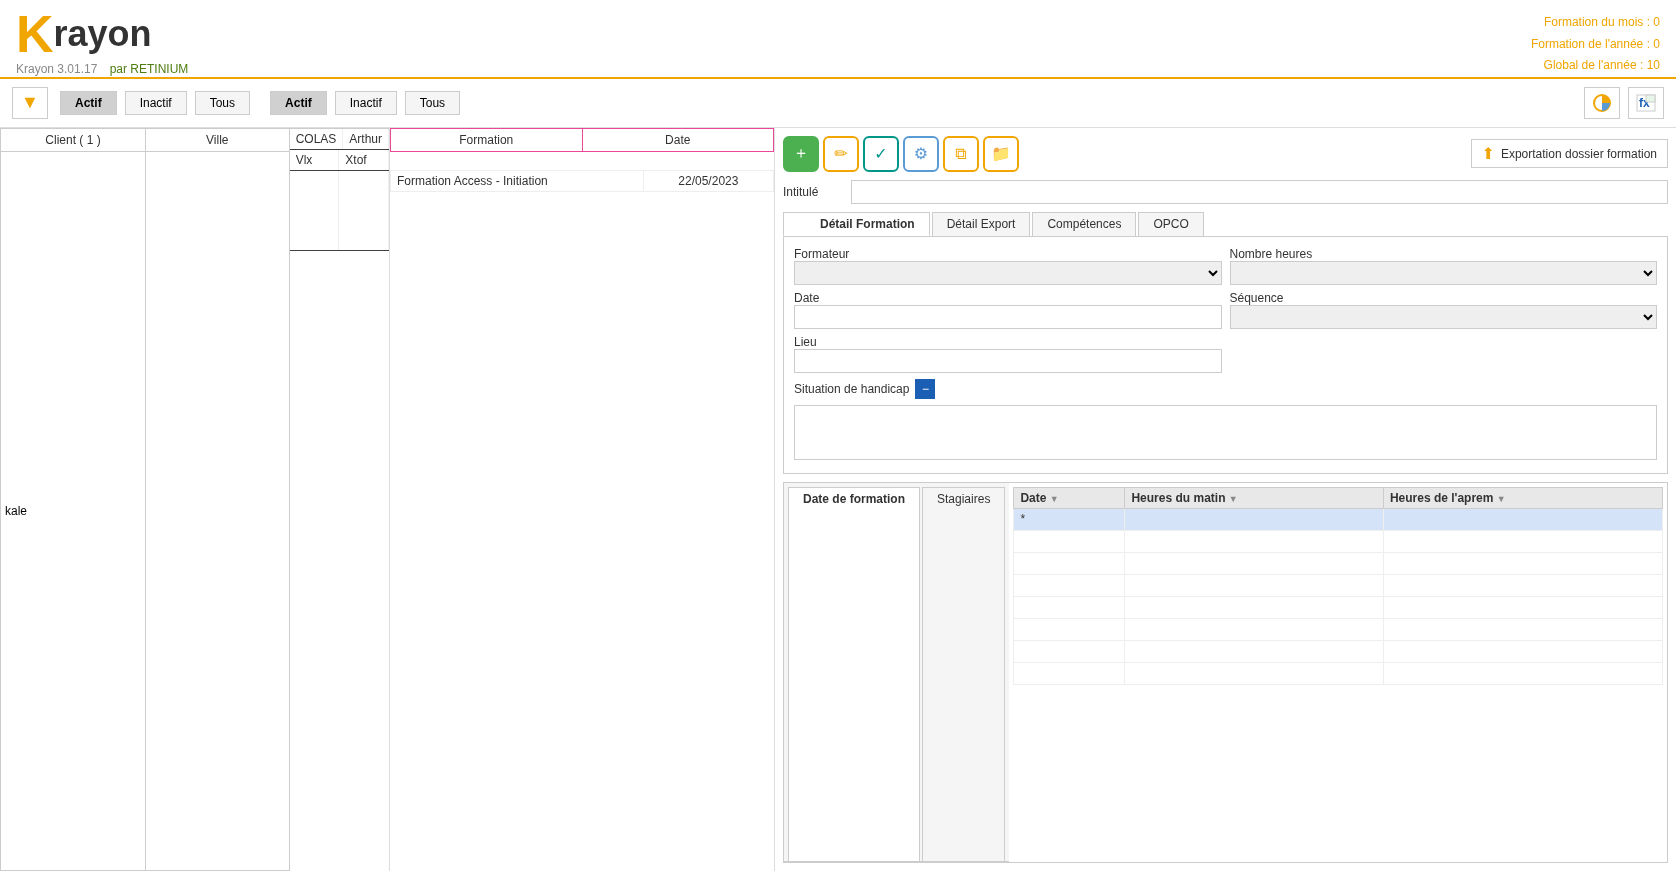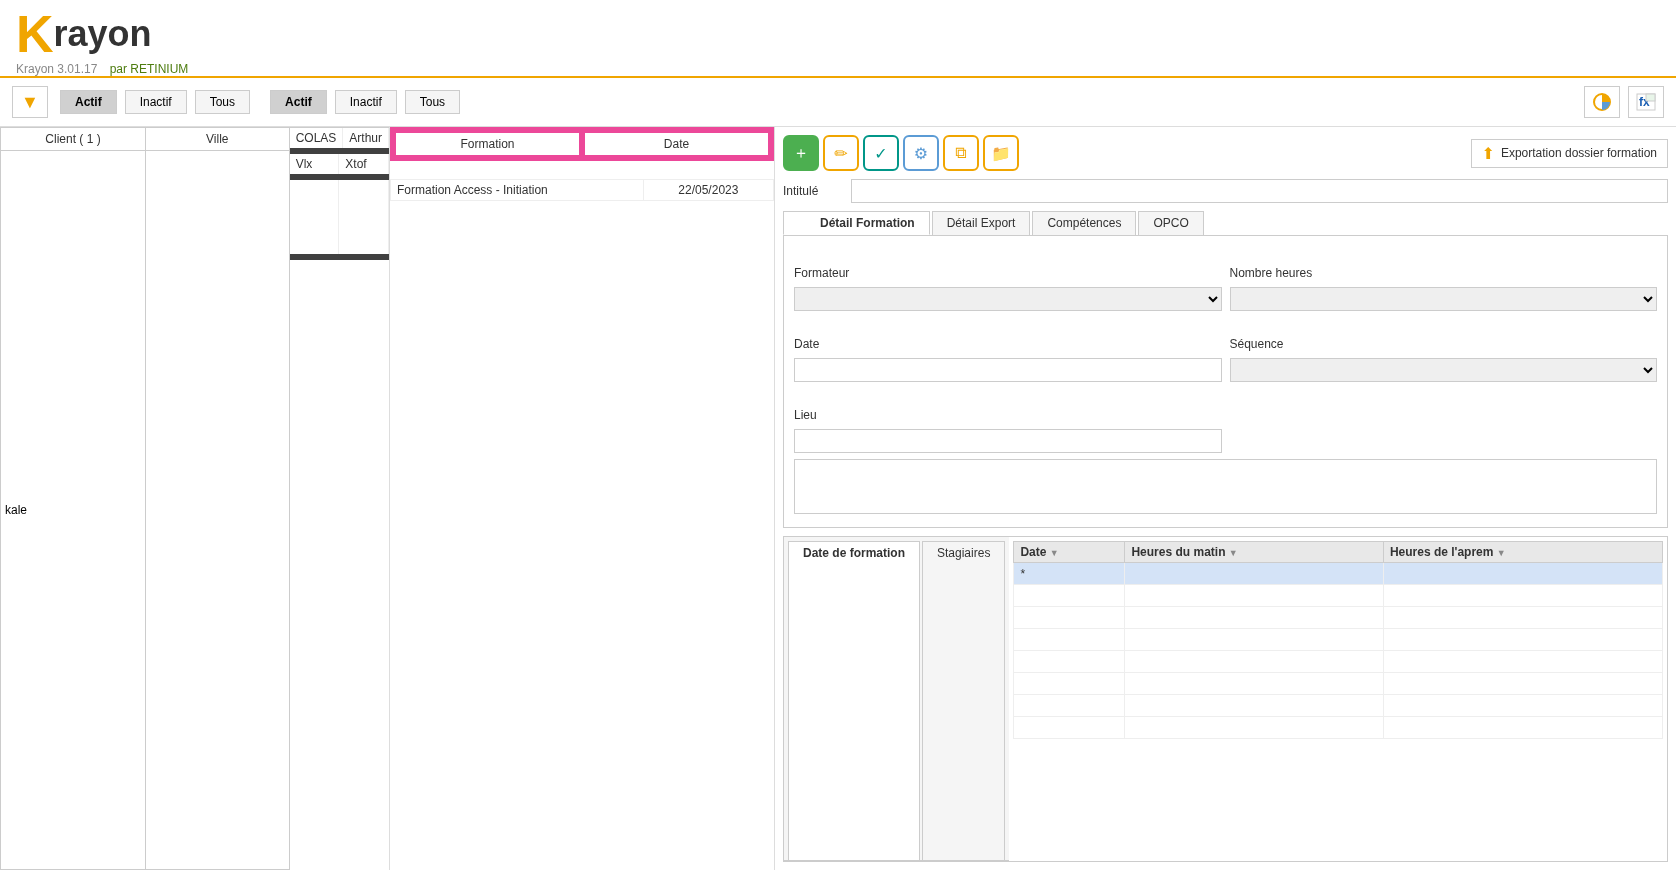--- a/index.html
+++ b/index.html
@@ -33,27 +33,27 @@
     .left-table { width: 100%; border-collapse: collapse; }
     .left-table th { border: 1px solid #ccc; padding: 4px 8px; background: #fff; text-align: center; font-weight: normal; }
     .left-table td { border: 1px solid #ccc; padding: 2px 6px; }
     .search-row td { padding: 0; }
     .search-row input { width: 100%; border: none; padding: 2px 4px; outline: none; font-size: 12px; }
     .left-list { overflow-y: auto; flex: 1; }
     .list-table { width: 100%; border-collapse: collapse; }
     .list-table td { border: 1px solid #eee; padding: 3px 6px; }
     .list-table tr.selected td { background: #1a1a1a; color: #fff; }
     .bottom-entries { border-top: 1px solid #ccc; }
-    .bottom-entry { display: flex; border-bottom: 6px solid #404040; }
+    .bottom-entry { display: flex; border-bottom: 1px solid #404040; }
     .bottom-entry-cell { flex: 1; padding: 3px 6px; border-right: 1px solid #eee; }
 
     
     .mid-panel { width: 385px; min-width: 385px; display: flex; flex-direction: column; border-right: 1px solid #ddd; }
     .mid-table { width: 100%; border-collapse: collapse; }
-    .mid-table th { border: 6px solid #ec4899; padding: 4px 8px; background: #fff; text-align: center; font-weight: normal; }
+    .mid-table th { border: 1px solid #ec4899; padding: 4px 8px; background: #fff; text-align: center; font-weight: normal; }
     .mid-search-row td { padding: 0; }
     .mid-search-row input { width: 100%; border: none; padding: 2px 4px; outline: none; }
     .mid-list { overflow-y: auto; flex: 1; }
     .mid-list-table { width: 100%; border-collapse: collapse; }
     .mid-list-table td { border: 1px solid #eee; padding: 3px 6px; }
     .mid-list-table td:first-child { width: 66%; }
     .mid-list-table td:last-child { width: 34%; text-align: center; }
 
     
     .right-panel { flex: 1; display: flex; flex-direction: column; padding: 8px; overflow: hidden; }
@@ -76,21 +76,21 @@
 
     
     .tabs { display: flex; gap: 0; margin-bottom: 0; border-bottom: 1px solid #ccc; }
     .tab { padding: 4px 14px; border: 1px solid #ccc; border-bottom: none; cursor: pointer; background: #f5f5f5; font-size: 12px; margin-right: 2px; }
     .tab.active { background: #fff; border-bottom: 1px solid #fff; font-weight: bold; padding-left: 36px; }
 
     
     .detail-form { border: 1px solid #ccc; border-top: none; padding: 10px; flex: 0 0 auto; }
     .form-grid { display: grid; grid-template-columns: 1fr 1fr; gap: 8px; }
     .form-col { display: flex; flex-direction: column; gap: 6px; }
-    .form-field { display: flex; flex-direction: column; gap: 7px; margin-top: 20px; }
+    .form-field { display: flex; flex-direction: column; gap: 0; }
     .form-field label { font-size: 12px; }
     .form-field select, .form-field input { border: 1px solid #ccc; padding: 2px 4px; height: 24px; font-size: 12px; }
     .form-field select { width: 100%; }
     .checkbox-row { display: flex; align-items: center; gap: 6px; }
     .checkbox-btn { width: 20px; height: 20px; background: #1a5fb4; border: 1px solid #1a5fb4; color: #fff; display: flex; align-items: center; justify-content: center; cursor: pointer; }
     .objectifs-area { margin-top: 6px; }
     .objectifs-area label { font-size: 12px; display: block; margin-bottom: 2px; }
     .objectifs-area textarea { width: 100%; border: 1px solid #ccc; height: 55px; resize: none; font-size: 12px; padding: 2px 4px; }
 
     
@@ -111,20 +111,31 @@
 <div class="header">
   <div class="logo-area">
     <div class="logo">
       <span class="logo-k">K</span>
       <span class="logo-rayon">rayon</span>
     </div>
     <div class="logo-sub">
       <span>Krayon 3.01.17</span>
       &nbsp;&nbsp;
       <span style="color:#4d7c0f;">par RETINIUM</span>
+    </div>
+  </div>
+  <div class="header-stats">
+    <div>
+      <span>Formation du mois :</span> <span>0</span>
+    </div>
+    <div>
+      <span>Formation de l'année :</span> <span>0</span>
+    </div>
+    <div>
+      <span>Global de l'année :</span> <span>10</span>
     </div>
   </div>
 </div>
 
 <div class="toolbar">
   <div class="filter-icon-btn">
     <span class="filter-icon">▼</span>
   </div>
 
   <div class="btn-group">
@@ -265,20 +276,24 @@
             <select><option value=""></option></select>
           </div>
           <div class="form-field">
             <label>Date</label>
             <input type="text" value="" style="">
           </div>
           <div class="form-field">
             <label>Lieu</label>
             <input type="text" value="" style="">
           </div>
+          <div class="checkbox-row">
+            <label>Situation de handicap</label>
+            <div class="checkbox-btn">−</div>
+          </div>
         </div>
 
         <div class="form-col">
           <div class="form-field">
             <label>Nombre heures</label>
             <select><option value=""></option></select>
           </div>
           <div class="form-field">
             <label>Séquence</label>
             <select><option value=""></option></select>

